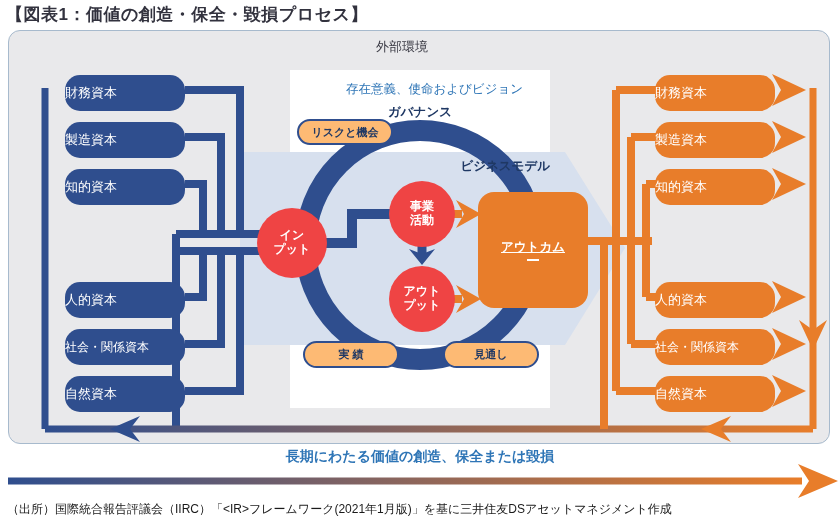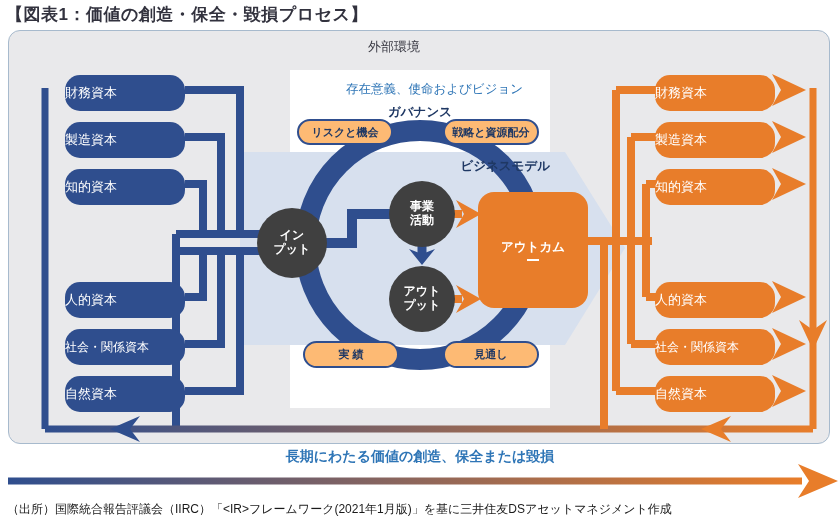--- a/index.html
+++ b/index.html
@@ -3,49 +3,49 @@
 <meta charset="utf-8">
 <style>
   html,body{margin:0;padding:0;background:#ffffff;}
   body{font-family:"Liberation Sans","DejaVu Sans",sans-serif;}
   #stage{position:relative;width:840px;height:525px;background:#ffffff;overflow:hidden;}
 
   .title{position:absolute;left:6px;top:3px;font-size:17px;font-weight:bold;color:#32323e;letter-spacing:0.5px;}
 
   .outer-box{position:absolute;left:8px;top:30px;width:822px;height:414px;background:#e9e9eb;
              border:1.5px solid #a7bacd;border-radius:12px;box-sizing:border-box;}
-  .env-label{position:absolute;left:0;top:38px;width:788px;text-align:center;font-size:13px;color:#3a3a44;}
+  .env-label{position:absolute;left:8px;top:38px;width:788px;text-align:center;font-size:13px;color:#3a3a44;}
 
   .white-panel{position:absolute;left:290px;top:70px;width:260px;height:338px;background:#ffffff;}
 
   svg.wires{position:absolute;left:0;top:0;z-index:3;}
 
   .ring{position:absolute;left:295px;top:120px;width:250px;height:250px;box-sizing:border-box;
         border:21px solid #2f4e8e;border-radius:50%;z-index:4;}
 
   .capsule{position:absolute;width:120px;height:36px;border-radius:15px;display:flex;align-items:center;
            justify-content:flex-start;font-size:13px;font-weight:normal;color:#ffffff;z-index:5;}
   .capsule.blue{background:#2f4e8e;}
   .capsule.orange{background:#e87d2a;}
   .cap-sm{font-size:12px;}
 
-  .circle{position:absolute;border-radius:50%;background:#404040;color:#fff;display:flex;flex-direction:column;
+  .circle{position:absolute;border-radius:50%;background:#ef4444;color:#fff;display:flex;flex-direction:column;
           align-items:center;justify-content:center;font-size:12px;font-weight:bold;line-height:1.15;z-index:6;}
   .pill{position:absolute;background:#fdba74;border:2px solid #2f4e8e;border-radius:14px;box-sizing:border-box;
         display:flex;align-items:center;justify-content:center;font-size:11px;font-weight:bold;color:#1f3864;z-index:6;}
 
   .purpose{position:absolute;left:290px;top:81px;width:289px;text-align:center;font-size:12.5px;color:#2e75b6;z-index:6;}
   .governance{position:absolute;left:290px;top:104px;width:260px;text-align:center;font-size:12.5px;font-weight:bold;
               color:#1f3864;z-index:6;text-shadow:0 0 3px #fff,0 0 3px #fff,0 0 2px #fff,1px 1px 2px #fff,-1px -1px 2px #fff;}
   .bmodel{position:absolute;left:290px;top:158px;width:260px;text-align:right;font-size:12.5px;font-weight:bold;
           color:#1f3864;z-index:6;}
 
   .outcome{position:absolute;left:478px;top:192px;width:110px;height:116px;background:#e87d2a;border-radius:16px;
            z-index:7;display:flex;flex-direction:column;align-items:center;justify-content:center;color:#fff;}
-  .outcome .o-title{font-size:12.5px;font-weight:bold;margin-bottom:3px;}
+  .outcome .o-title{font-size:12.5px;font-weight:bold;margin-bottom:3px;text-decoration:underline;}
   .outcome .o-body{display:flex;align-items:stretch;}
   .outcome .o-lines{font-size:10.5px;line-height:1.4;text-align:center;padding:0 2px;}
   .bracket{width:5px;border:1.5px solid #ffffff;}
   .bracket.l{border-right:none;}
   .bracket.r{border-left:none;}
 
   .banner{position:absolute;left:0;top:448px;width:840px;text-align:center;font-size:14px;font-weight:600;
           color:#2e75b6;z-index:5;}
   .source{position:absolute;left:7px;top:501px;font-size:12px;color:#1a1a1a;z-index:5;}
 </style>
@@ -170,23 +170,20 @@
       <span>自然資本</span>
     </div>
 
   <div class="purpose">存在意義、使命およびビジョン</div>
   <div class="governance">ガバナンス</div>
   <div class="bmodel">ビジネスモデル</div>
 
   <div class="pill" style="left:297px;top:119px;width:96px;height:26px">
       <span>リスクと機会</span>
     </div>
-  <div class="pill" style="left:443px;top:119px;width:96px;height:26px">
-      <span>戦略と資源配分</span>
-    </div>
   <div class="pill" style="left:303px;top:341px;width:96px;height:27px">
       <span>実 績</span>
     </div>
   <div class="pill" style="left:443px;top:341px;width:96px;height:27px">
       <span>見通し</span>
     </div>
 
   <div class="circle" style="left:257px;top:208px;width:70px;height:70px">
     <span>イン</span>
       <span>プット</span>

